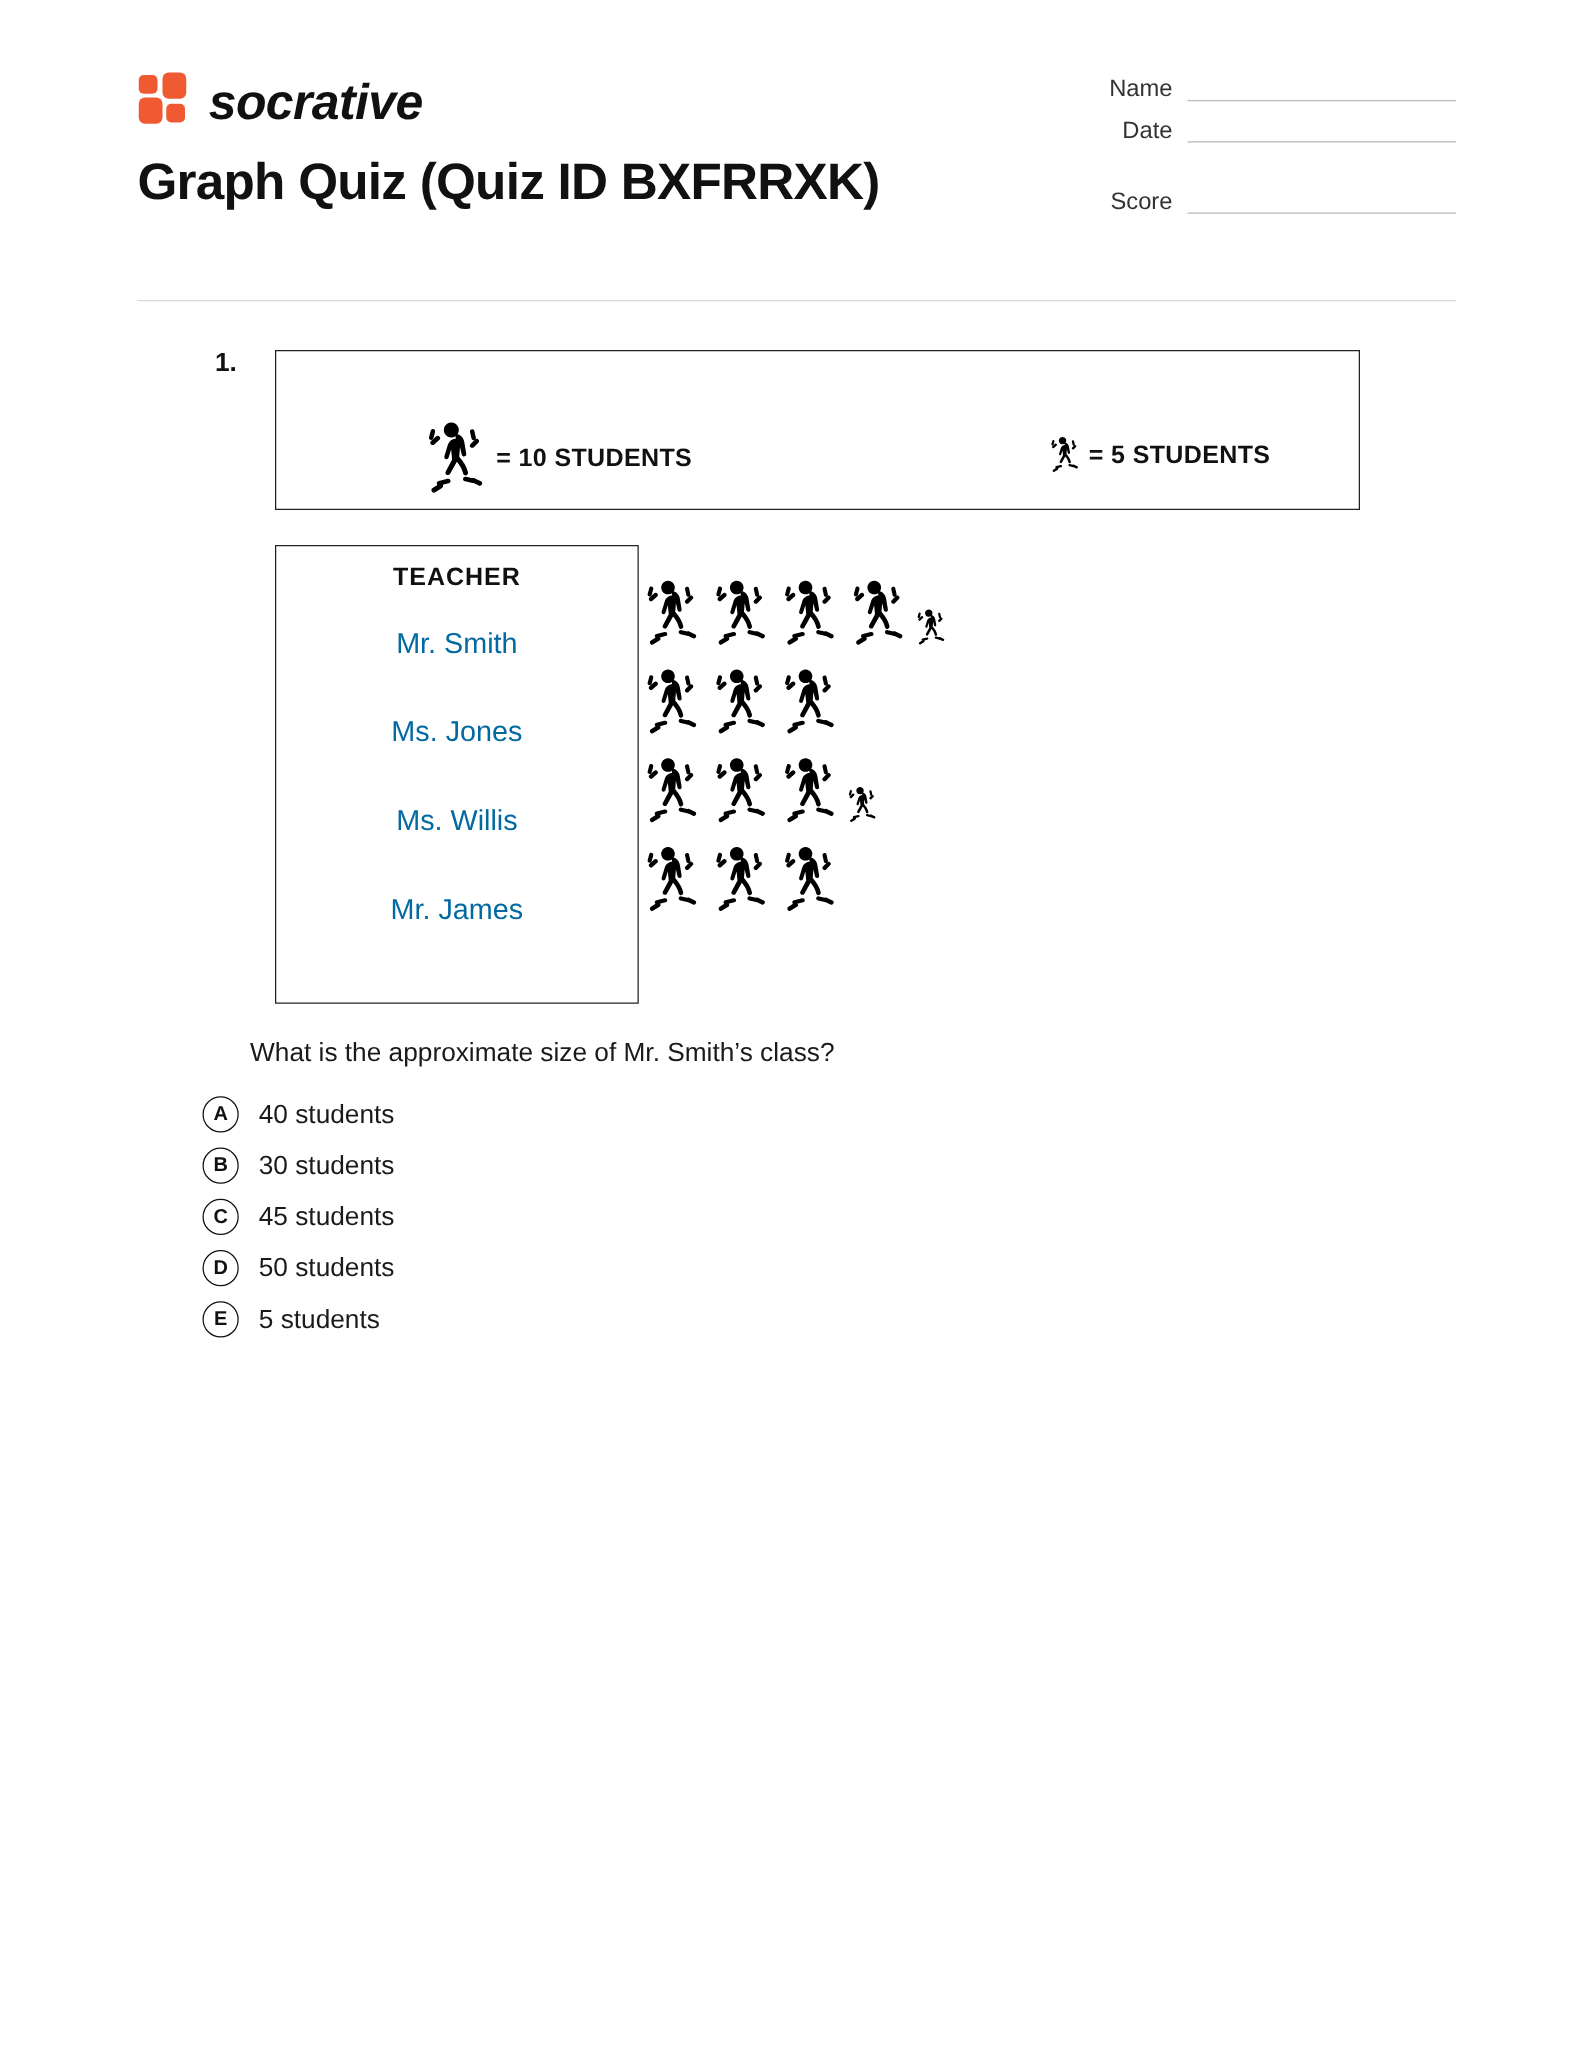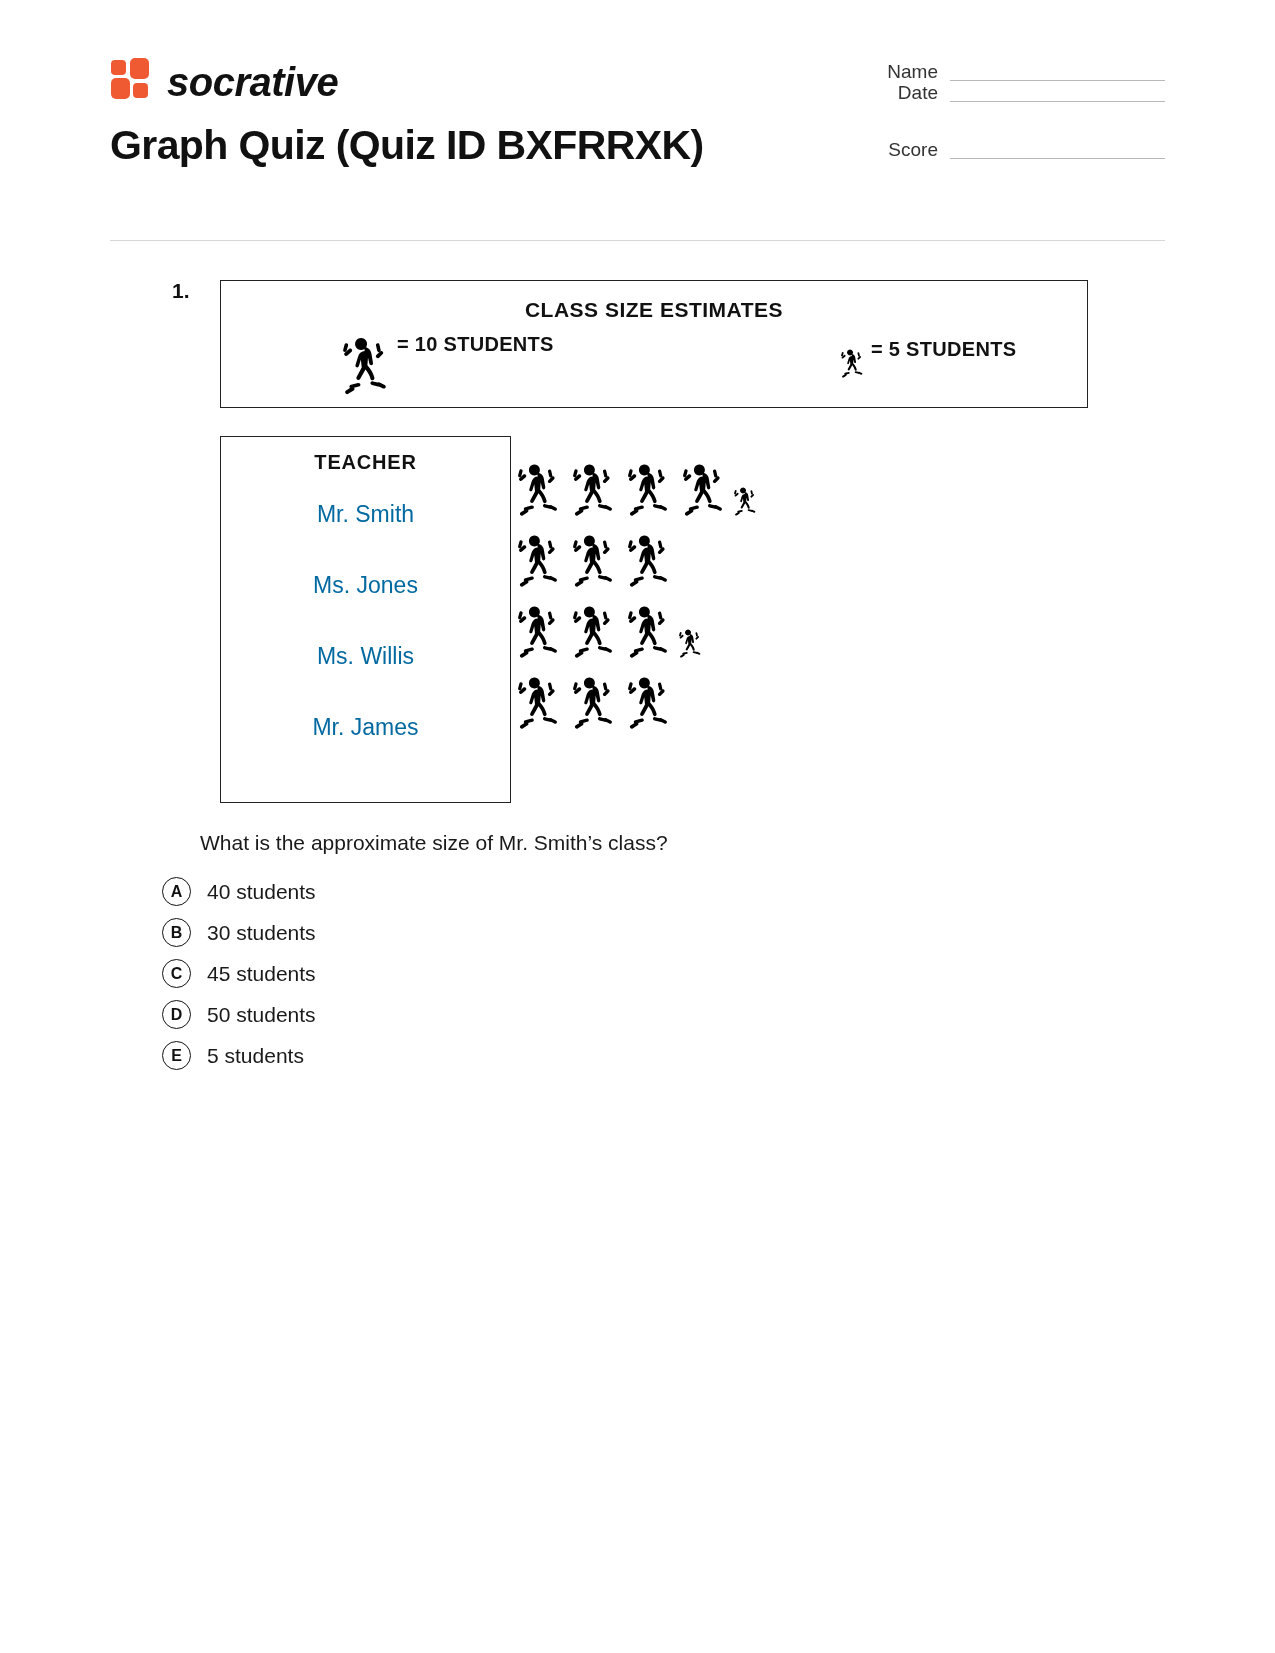--- a/index.html
+++ b/index.html
@@ -79,21 +79,21 @@
     right: 0;
     top: 62px;
     width: 330px;
     font-size: 19px;
     color: #333;
   }
   .meta-row {
     display: flex;
     align-items: flex-end;
     justify-content: flex-end;
-    margin-bottom: 2px;
+    margin-bottom: 14px;
   }
   .meta-label {
     white-space: nowrap;
     padding-right: 12px;
     line-height: 1;
   }
   .meta-line {
     width: 215px;
     border-bottom: 1px solid #b9b9b9;
     height: 17px;
@@ -142,21 +142,21 @@
     top: 17px;
     text-align: center;
     font-size: 21px;
     font-weight: bold;
     letter-spacing: 0.5px;
     color: #111;
   }
   .legend-item {
     position: absolute;
     display: flex;
-    align-items: flex-start;
+    align-items: center;
   }
   .legend-item.big { left: 118px; top: 52px; }
   .legend-item.small { left: 618px; top: 57px; }
   .legend-text {
     font-size: 20px;
     font-weight: bold;
     letter-spacing: 0.3px;
     color: #111;
     margin-left: 6px;
     white-space: nowrap;
@@ -307,21 +307,20 @@
       </div>
     </div>
   </div>
   <div class="header-rule"></div>
 
   <div class="question">
 
     <div class="q-number">1.</div>
 
     <div class="legend-box">
-      <div class="legend-title">CLASS SIZE ESTIMATES</div>
 
       <div class="legend-item big">
         <span class="figure">
           <svg width="52" height="68" viewBox="0 0 52 68">
             <g fill="#000">
               <path d="M22 5 a6 6 0 1 0 0.1 0 z"></path>
               <path d="M25 14 c4 0 7 3 7.5 7 l1.5 9 c0.4 2.4 -3 3.2 -3.6 0.8 l-1.4 -6 -0.6 7.5 c3.5 4 6 8 7 12.5 0.6 2.6 -3.2 3.6 -3.9 1 -0.9 -3.6 -2.6 -6.6 -5 -9.4 -1.8 3.2 -3.6 6.4 -5.4 9.6 -1.3 2.3 -4.8 0.4 -3.5 -1.9 l5.1 -9.6 -0.8 -8 -2 6.5 c-0.7 2.4 -4.1 1.4 -3.4 -1 l2.6 -8.6 c1 -3.3 3.6 -5.4 6.6 -5.4 z"></path>
               <path d="M10 16 c1.8 -1.6 4.4 1.2 2.6 2.8 l-4.2 3.8 c-1.8 1.6 -4.4 -1.2 -2.6 -2.8 z"></path>
               <path d="M5.6 11.5 c0.6 -2.3 4.1 -1.4 3.5 0.9 l-1.4 5.2 c-0.6 2.3 -4.1 1.4 -3.5 -0.9 z"></path>
               <path d="M37 12.5 c-0.5 -2.3 3 -3.1 3.5 -0.8 l1.2 5.3 c0.5 2.3 -3 3.1 -3.5 0.8 z"></path>

